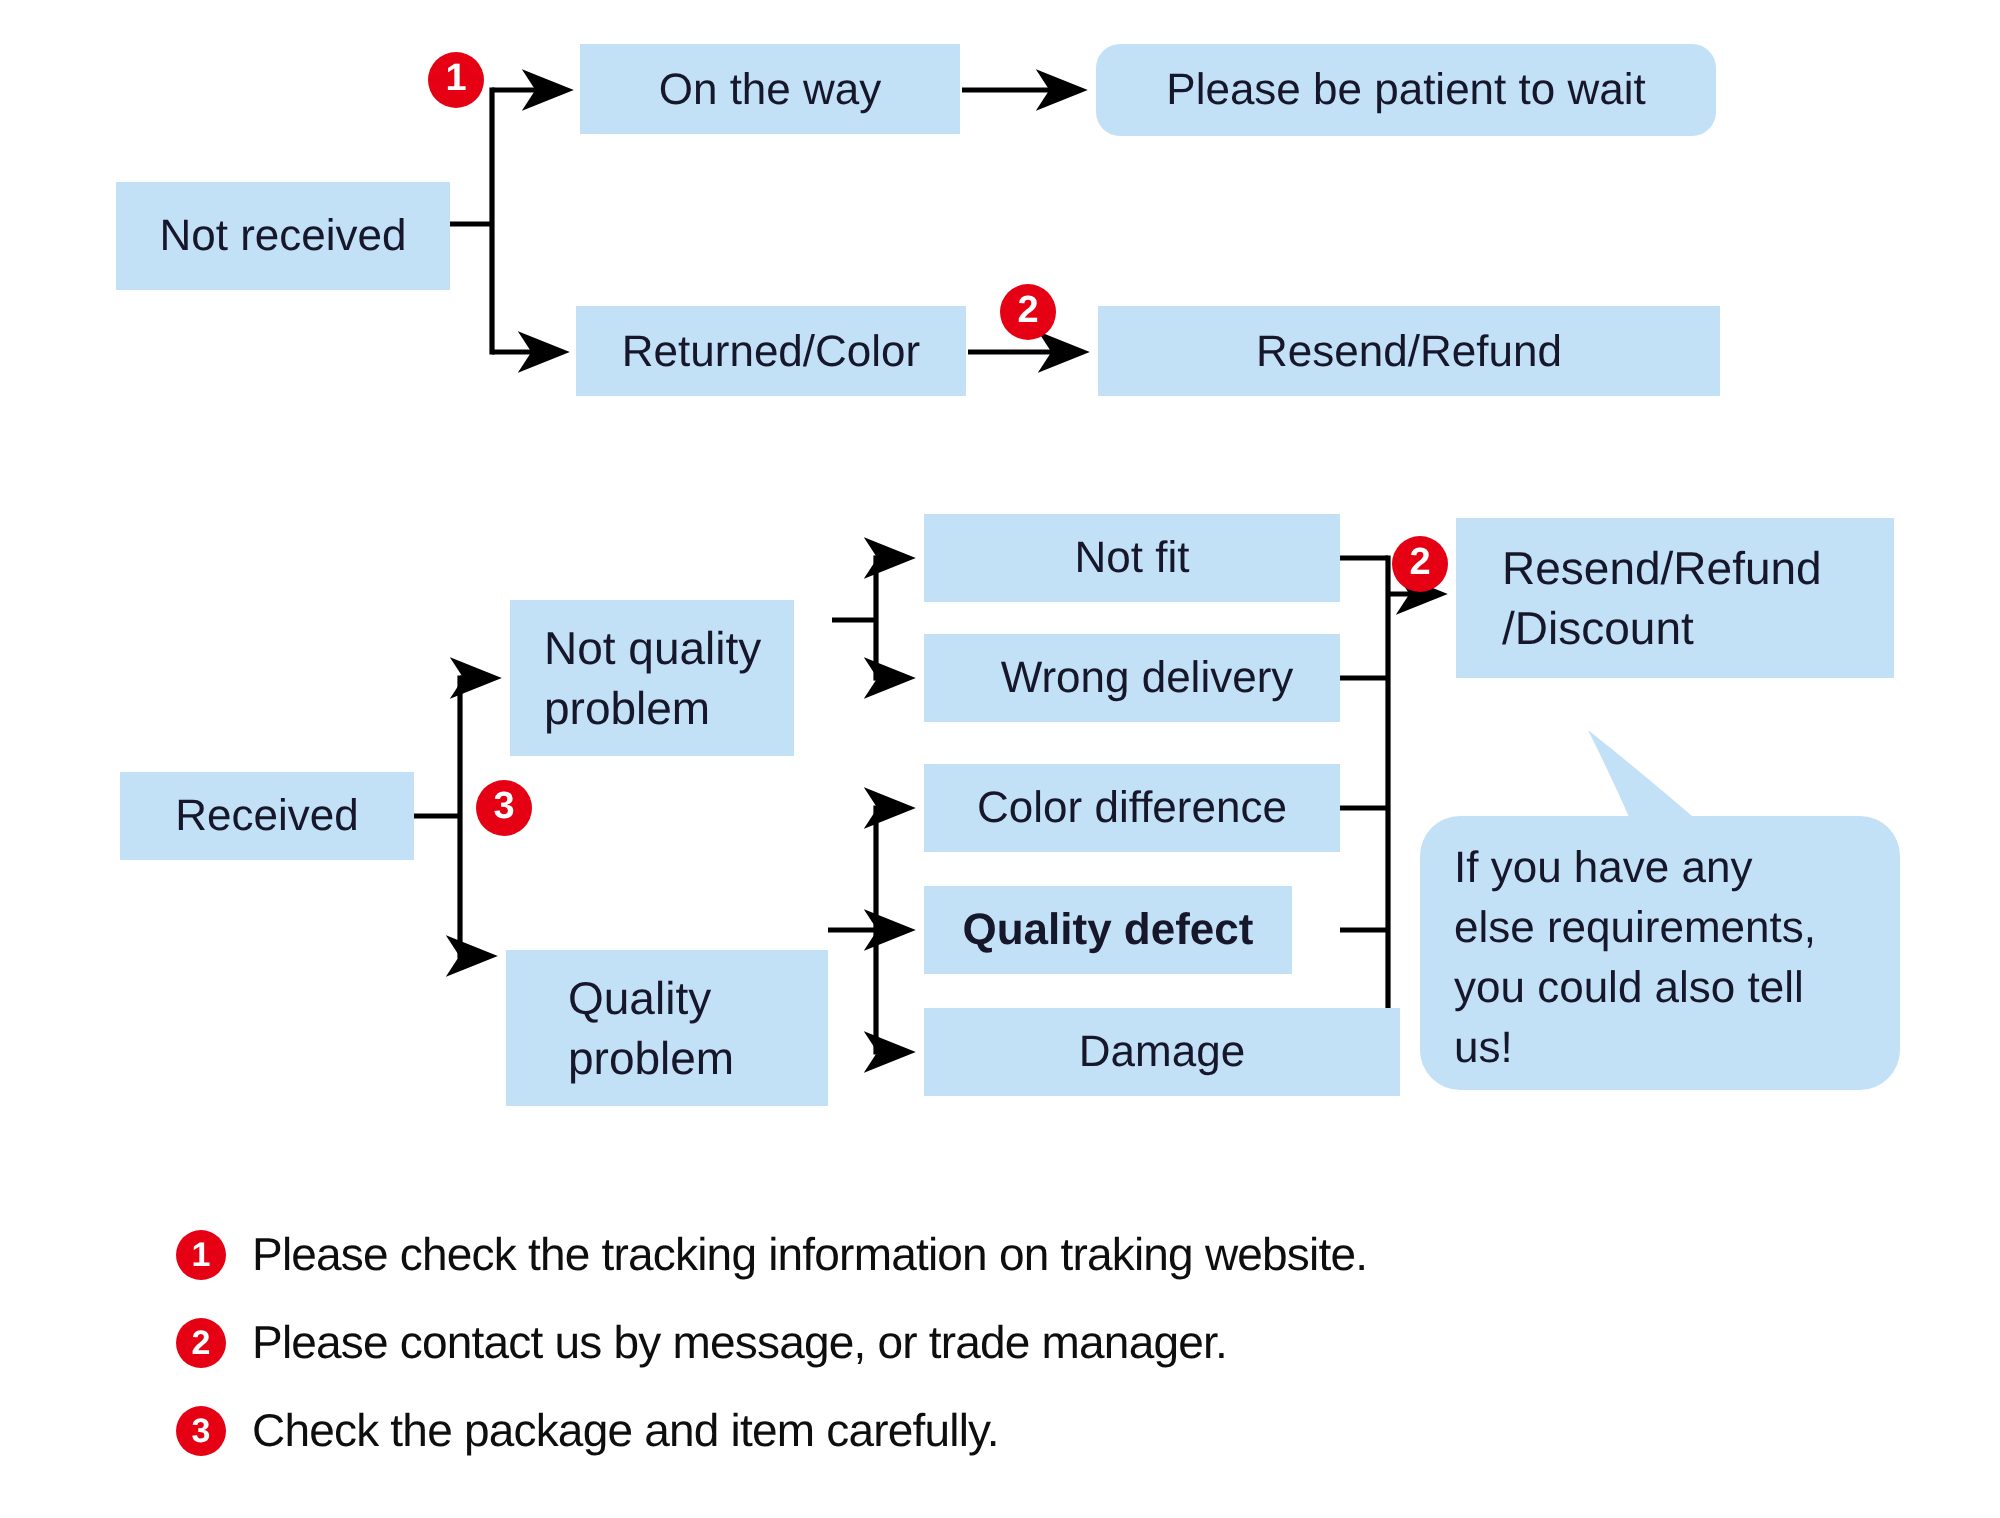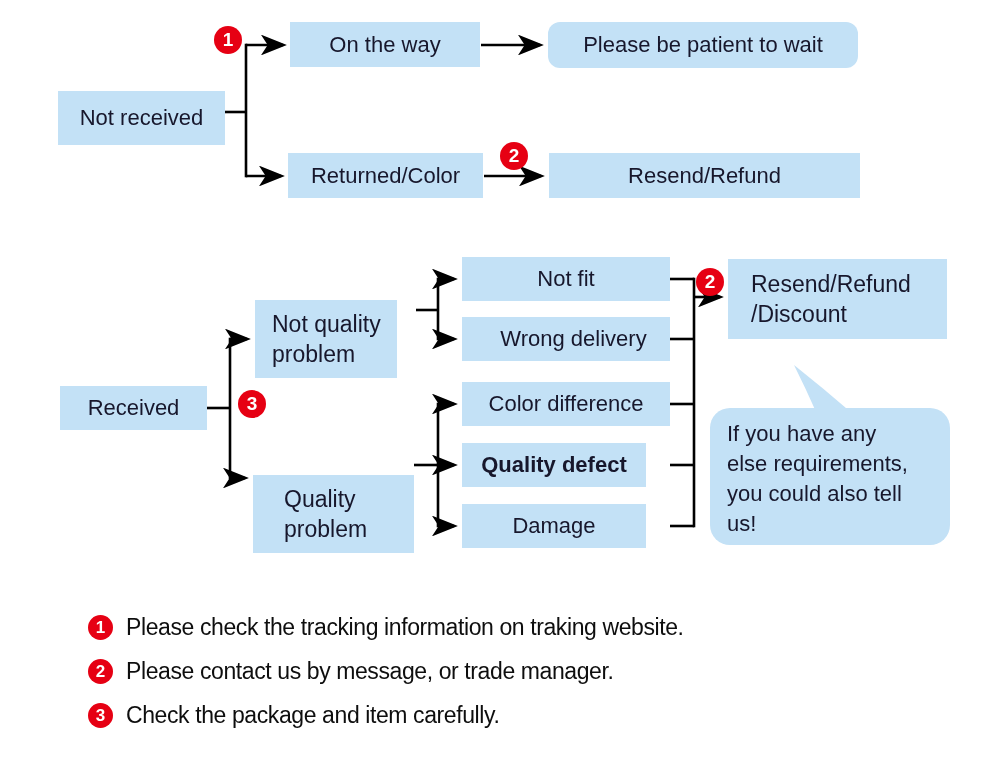--- a/index.html
+++ b/index.html
@@ -34,21 +34,21 @@
   #bx-resend-refund  { left:549px; top:153px; width:311px; height:45px; }
 
   #bx-received       { left:60px;  top:386px; width:147px; height:44px; }
   #bx-not-quality    { left:255px; top:300px; width:142px; height:78px; padding-left:17px; font-size:23px; line-height:30px; }
   #bx-quality        { left:253px; top:439px; width:161px; height:78px; padding-left:31px; font-size:23px; line-height:30px;margin-top:36px; }
 
   #bx-not-fit        { left:462px; top:257px; width:208px; height:44px; }
   #bx-wrong-delivery { left:462px; top:317px; width:208px; height:44px;padding-left:15px; }
   #bx-color-diff     { left:462px; top:382px; width:208px; height:44px; }
   #bx-quality-defect { left:462px; top:443px; width:184px; height:44px;font-weight:bold; }
-  #bx-damage         { left:462px; top:504px; width:184px; height:44px; }
+  #bx-damage         { left:462px; top:504px; width:238px; height:44px; }
 
   #bx-resend-discount{ left:728px; top:259px; width:219px; height:80px; padding-left:23px; font-size:23px; line-height:30px; }
 
   #bubble{
     left:710px; top:408px; width:240px; height:137px; border-radius:20px;
     padding:11px 8px 0 17px; font-size:22px; line-height:30px;
     align-items:flex-start;
   }
 
   .badge{

